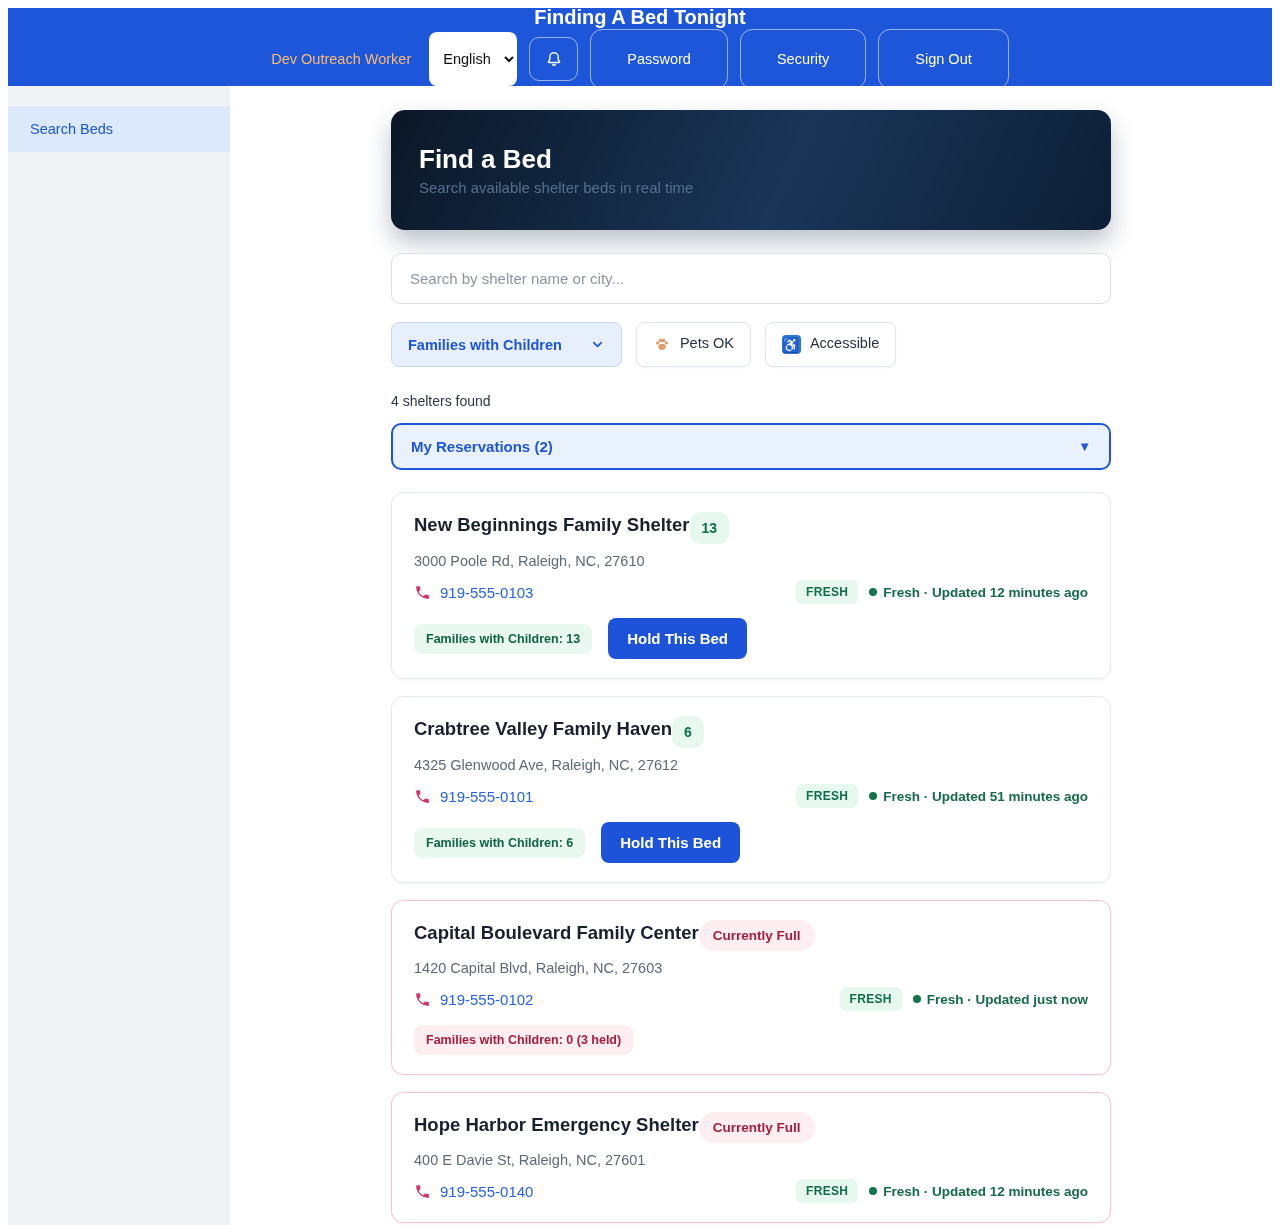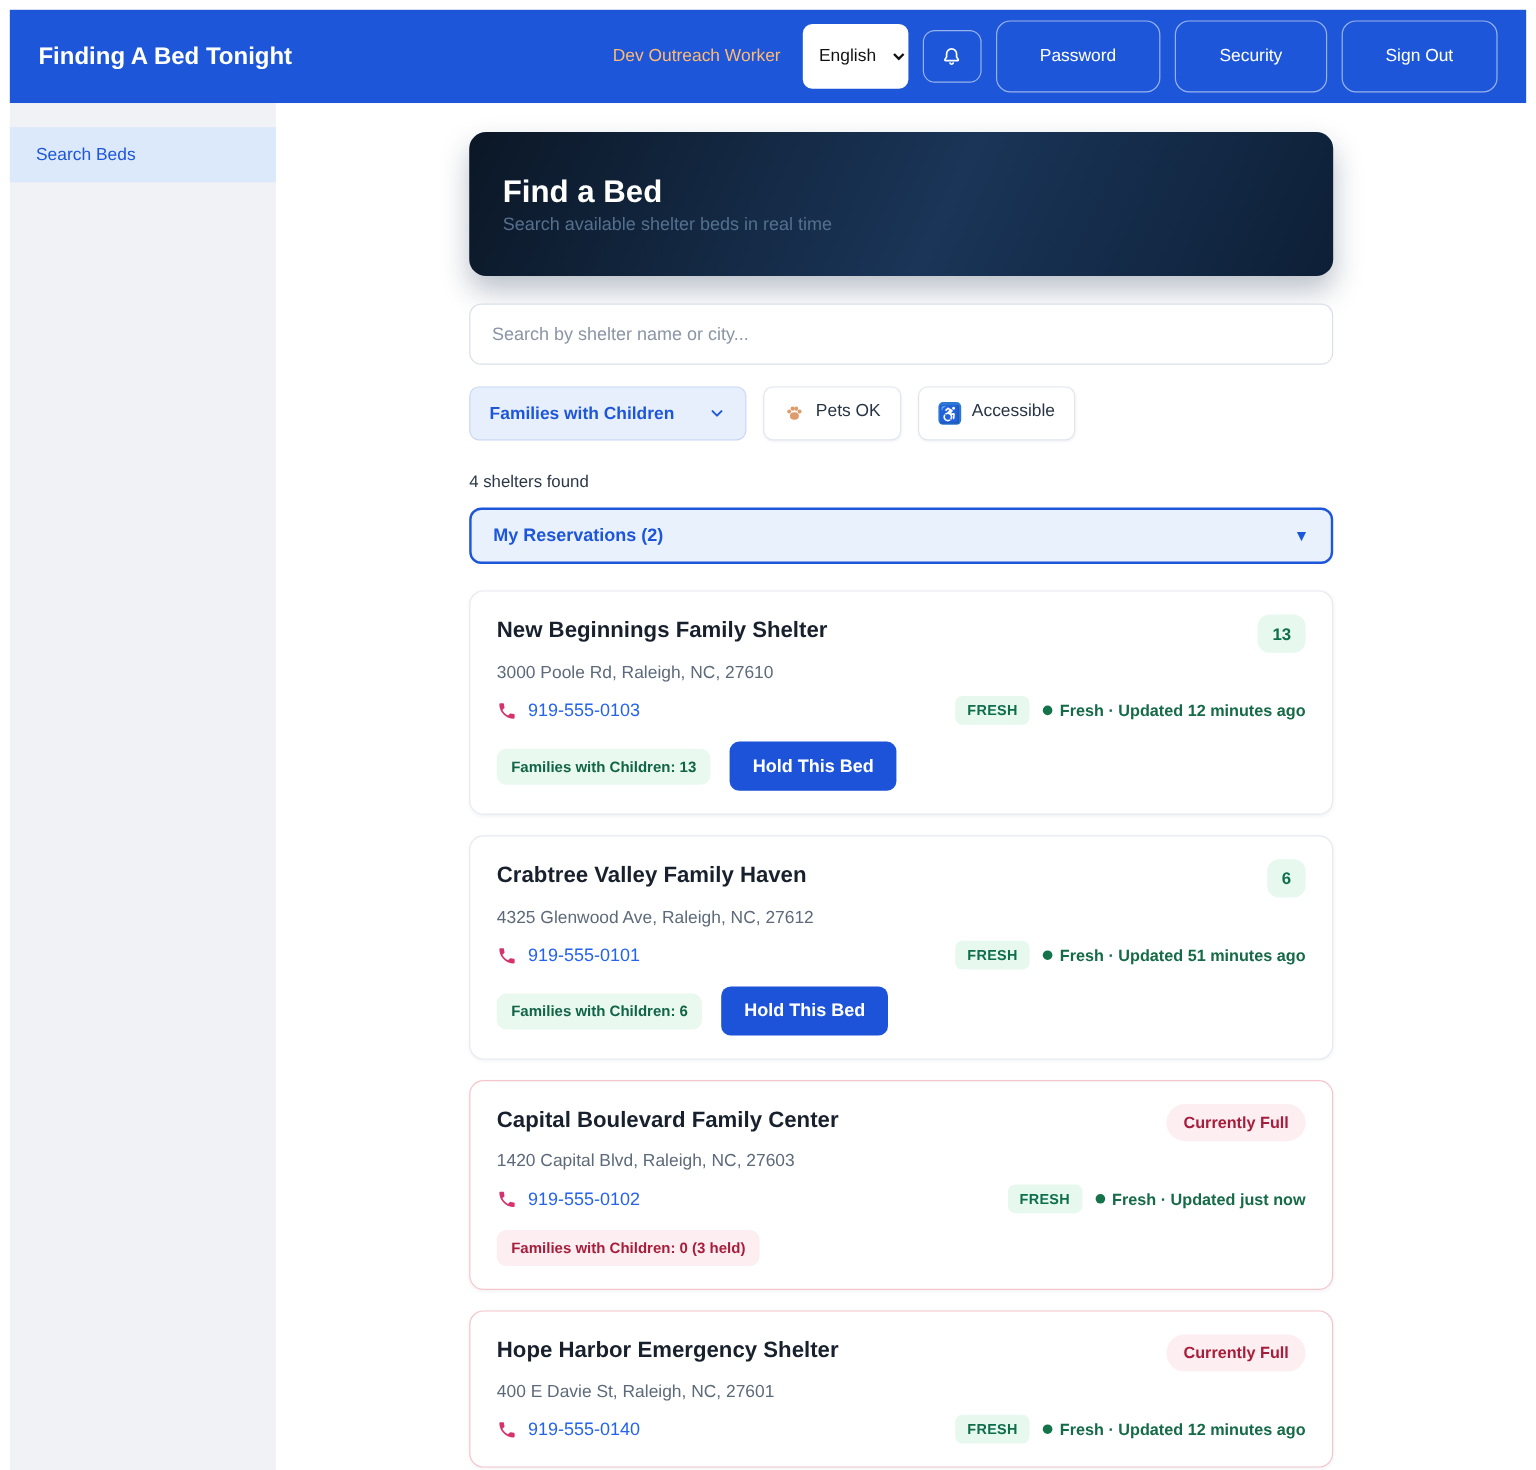--- a/index.html
+++ b/index.html
@@ -10,22 +10,23 @@
     color: #1c2430;
     width: 1264px;
   }
 
   
   .header {
     height: 78px;
     background: #1d56d8;
     display: flex;
     align-items: center;
-    justify-content: space-between;
+    justify-content: center;
     padding: 0 24px;
+    flex-direction: column;
   }
   .app-title { color: #fff; font-size: 20px; font-weight: 700; }
   .header-right { display: flex; align-items: center; gap: 12px; }
   .user-label { color: #fdba74; font-size: 14.5px; margin-right: 6px; }
   select.lang {
     height: 54px; border: none; border-radius: 8px;
     padding: 0 10px; font-size: 14.5px; font-family: inherit;
     background: #fff; color: #111; cursor: pointer;
   }
   .icon-btn {
@@ -100,21 +101,21 @@
   .caret { color: #1d56d8; font-size: 13px; }
 
   
   .card {
     background: #fff;
     border: 1px solid #e5eaf0; border-radius: 12px;
     padding: 19px 22px; margin-bottom: 17px;
     box-shadow: 0 1px 3px rgba(20,40,80,.05);
   }
   .card.full { border-color: #f4c6cc; }
-  .card-top { display: flex; justify-content: space-between; align-items: flex-start; gap: 32px; }
+  .card-top { display: flex; justify-content: flex-start; align-items: flex-start; }
   .card-title { font-size: 18.5px; font-weight: 700; margin: 2px 0 0; color: #17202c; }
   .count-badge {
     background: #e7f8ef; color: #0f6f4d; font-weight: 700; font-size: 14px;
     padding: 8px 12px; border-radius: 10px;
   }
   .full-badge {
     background: #fdeef1; color: #a61e3c; font-weight: 700; font-size: 13.5px;
     padding: 8px 14px; border-radius: 999px;
   }
   .card-addr { color: #5d6a7a; font-size: 14.5px; margin: 9px 0 0; }

